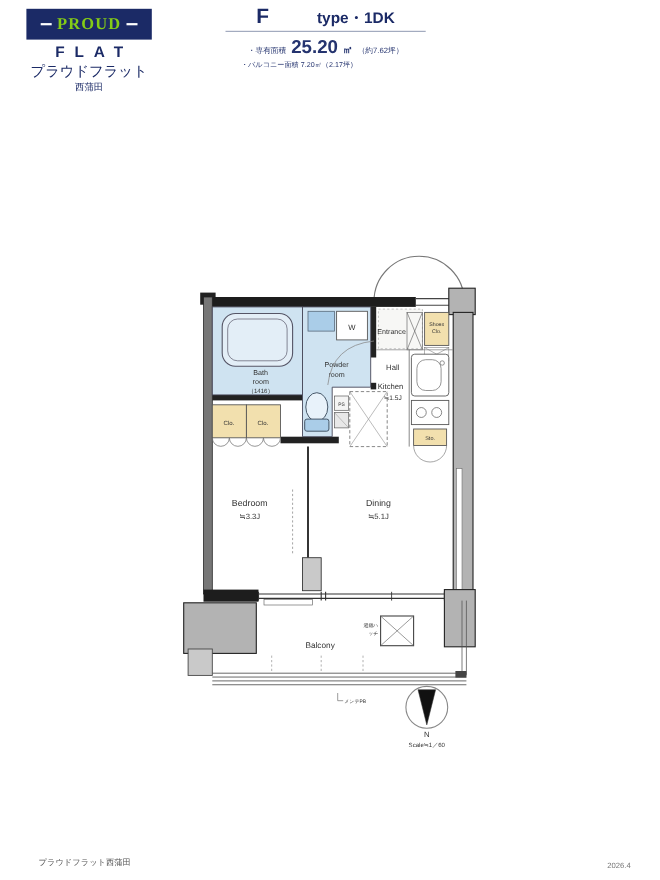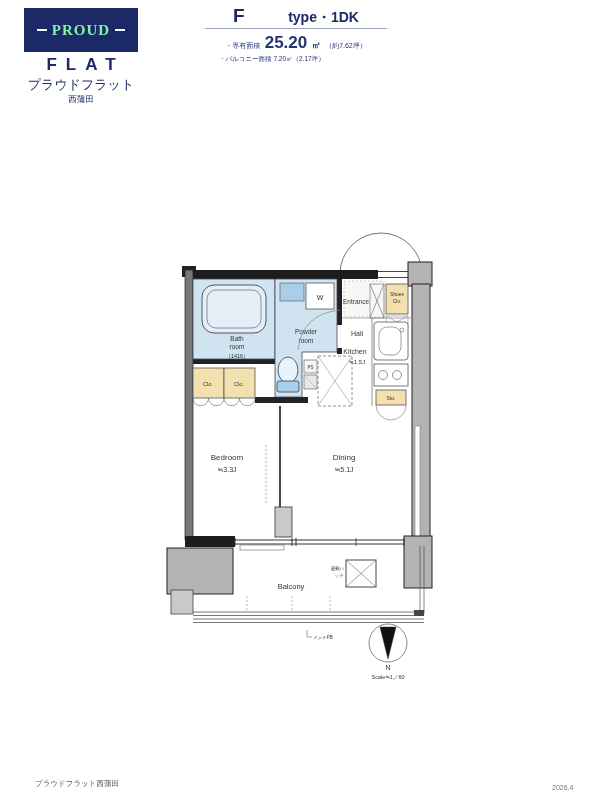--- a/index.html
+++ b/index.html
@@ -1,24 +1,24 @@
 <!DOCTYPE html>
 <html><head>
 <meta charset="utf-8">
 <style>
   html,body{margin:0;padding:0;background:#ffffff;}
   .page{position:relative;width:600px;height:800px;background:#ffffff;overflow:hidden;
         font-family:"Liberation Sans",sans-serif;color:#1e2d6b;}
   
   .logo{position:absolute;left:24px;top:8px;width:114px;text-align:center;}
-  .proud-box{background:#1b2a66;color:#86efac;height:44px;display:flex;align-items:center;
+  .proud-box{background:#1b2a66;color:#84cc16;height:28px;display:flex;align-items:center;
              justify-content:center;gap:5px;}
   .proud-box .word{font-family:"Liberation Serif",serif;font-size:15px;font-weight:bold;letter-spacing:1px;}
   .proud-box .dash{display:inline-block;width:10px;height:2px;background:#ffffff;}
-  .flat{font-size:17px;font-weight:bold;letter-spacing:9px;margin:3px 0 1px 9px;color:#1b2a66;}
+  .flat{font-size:14px;font-weight:bold;letter-spacing:9px;margin:3px 0 1px 9px;color:#1b2a66;}
   .brand-jp{font-size:13px;color:#1b2a66;}
   .loc-jp{font-size:8.5px;color:#1b2a66;}
   .unit-info{position:absolute;left:205px;top:5px;width:182px;text-align:center;}
   .unit-type{font-weight:bold;color:#1b2a66;}
   .unit-type .f{font-size:19px;}
   .unit-type .rest{font-size:14px;padding-left:39px;}
   .rule{border-bottom:1.5px solid #9aa2b8;margin-top:1px;}
   .area-line{margin-top:4px;white-space:nowrap;color:#25346f;}
   .area-line .sm{font-size:7px;}
   .area-line .big{font-size:17px;font-weight:bold;}

